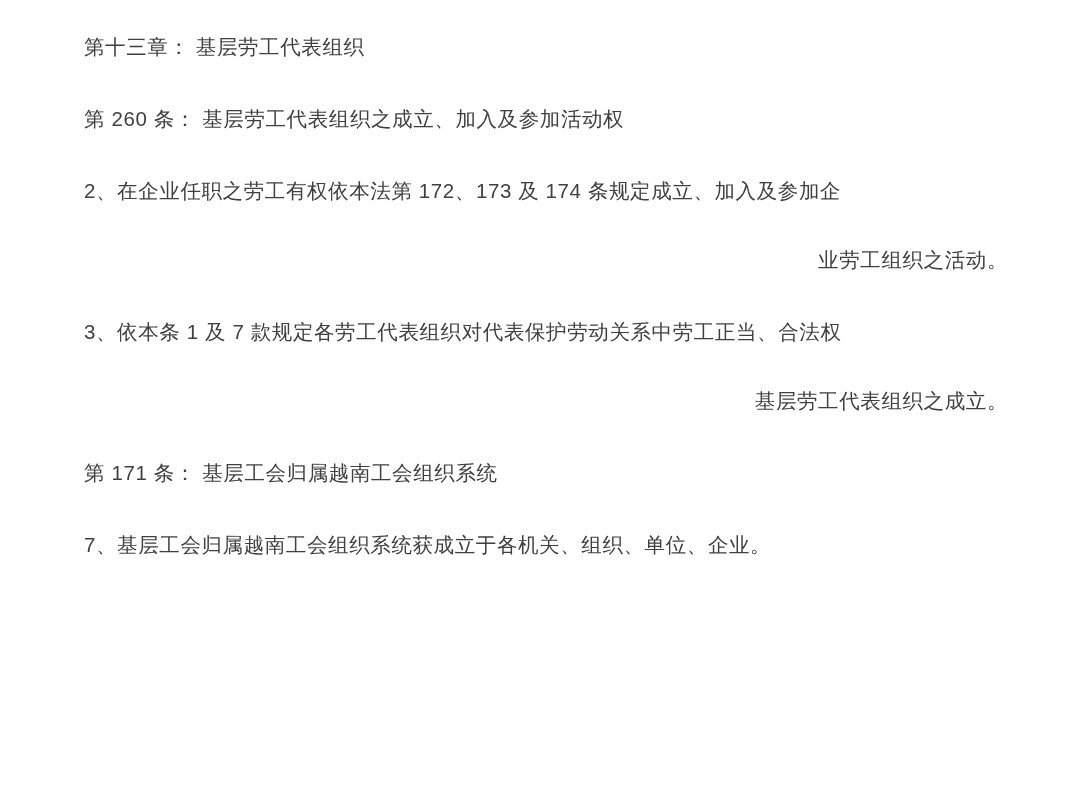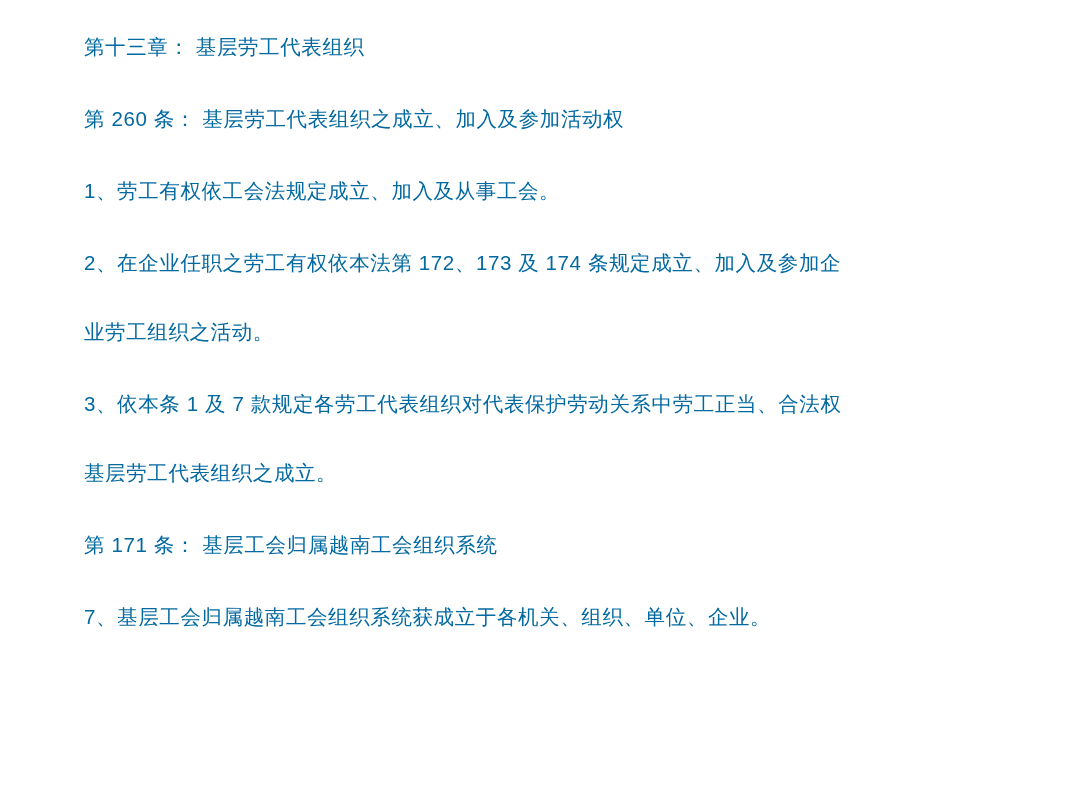--- a/index.html
+++ b/index.html
@@ -21,47 +21,47 @@
     padding: 34px 72px 0 84px;
     background: #ffffff;
   }
   .doc-body {
     display: block;
   }
   .para {
     font-size: 20.5px;
     line-height: 1.22;
     letter-spacing: 0.6px;
-    color: #0369a1;
+    color: #404040;
     margin: 0 0 47px 0;
     white-space: pre-wrap;
     word-break: break-all;
   }
   .para.wrapped {
     margin-bottom: 0;
   }
   .para.cont {
     margin-top: 44px;
     margin-bottom: 47px;
+    text-align: right;
   }
   .para:last-child {
     margin-bottom: 0;
   }
 </style>
 </head>
 <body>
 
 <div class="page">
   <div class="doc-body">
 
     <p class="para">第十三章： 基层劳工代表组织</p>
 
     <p class="para">第 260 条： 基层劳工代表组织之成立、加入及参加活动权</p>
 
-    <p class="para">1、劳工有权依工会法规定成立、加入及从事工会。</p>
 
     <p class="para wrapped">2、在企业任职之劳工有权依本法第 172、173 及 174 条规定成立、加入及参加企</p>
 
     <p class="para cont">业劳工组织之活动。</p>
 
     <p class="para wrapped">3、依本条 1 及 7 款规定各劳工代表组织对代表保护劳动关系中劳工正当、合法权</p>
 
     <p class="para cont">基层劳工代表组织之成立。</p>
 
     <p class="para">第 171 条： 基层工会归属越南工会组织系统</p>

